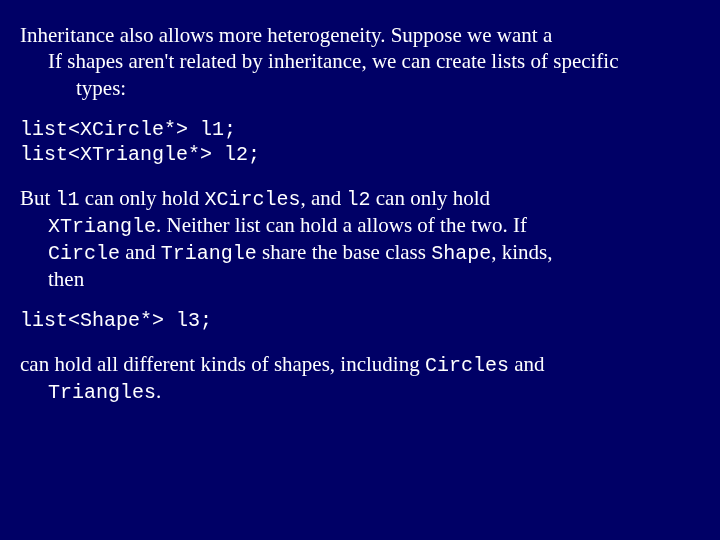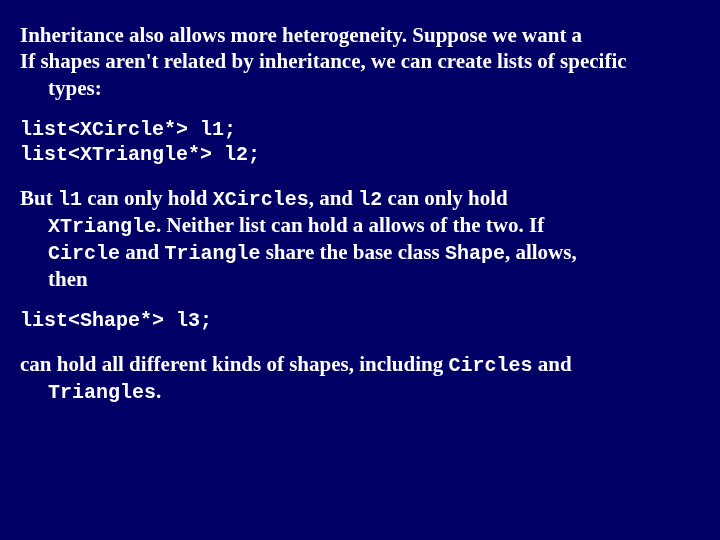--- a/index.html
+++ b/index.html
@@ -8,21 +8,20 @@
     height: 540px;
     background: #000066;
     color: #ffffff;
     font-family: Georgia, 'Times New Roman', serif;
     font-size: 21px;
     line-height: 1.25;
     overflow: hidden;
   }
   .slide {
     padding: 22px 20px 20px 20px;
-    font-weight: bold;
   }
   .para {
     margin-bottom: 16px;
     text-indent: 0;
   }
   .para .cont {
     display: block;
     padding-left: 28px;
   }
   .mono {
@@ -40,34 +39,34 @@
 </style>
 </head>
 <body>
 
 <div class="slide">
 
   <div class="para">
     <span>Inheritance also allows more heterogeneity.  Suppose we want a</span>
   </div>
 
-  <div class="para" style="margin-top:-16px;">
+  <div class="para" style="margin-top:-16px;margin-left:28px;">
     <span>If shapes aren't related by inheritance, we can create lists of specific</span>
     <span class="cont">types:</span>
   </div>
 
   <div class="code-block">
     <div>list&lt;XCircle*&gt; l1;</div>
     <div>list&lt;XTriangle*&gt; l2;</div>
   </div>
 
   <div class="para">
     <span>But </span><span class="mono">l1</span><span> can only hold </span><span class="mono">XCircles</span><span>, and </span><span class="mono">l2</span><span> can only hold</span>
     <span class="cont"><span class="mono">XTriangle</span><span>.  Neither list can hold a allows of the two.  If</span></span>
-    <span class="cont"><span class="mono">Circle</span><span> and </span><span class="mono">Triangle</span><span> share the base class </span><span class="mono">Shape</span><span>, allows,</span></span>
+    <span class="cont"><span class="mono">Circle</span><span> and </span><span class="mono">Triangle</span><span> share the base class </span><span class="mono">Shape</span><span>, kinds,</span></span>
     <span class="cont">then</span>
   </div>
 
   <div class="code-block">
     <div>list&lt;Shape*&gt; l3;</div>
   </div>
 
   <div class="para">
     <span>can hold all different kinds of shapes, including </span><span class="mono">Circles</span><span> and</span>
     <span class="cont"><span class="mono">Triangles</span><span>.</span></span>

